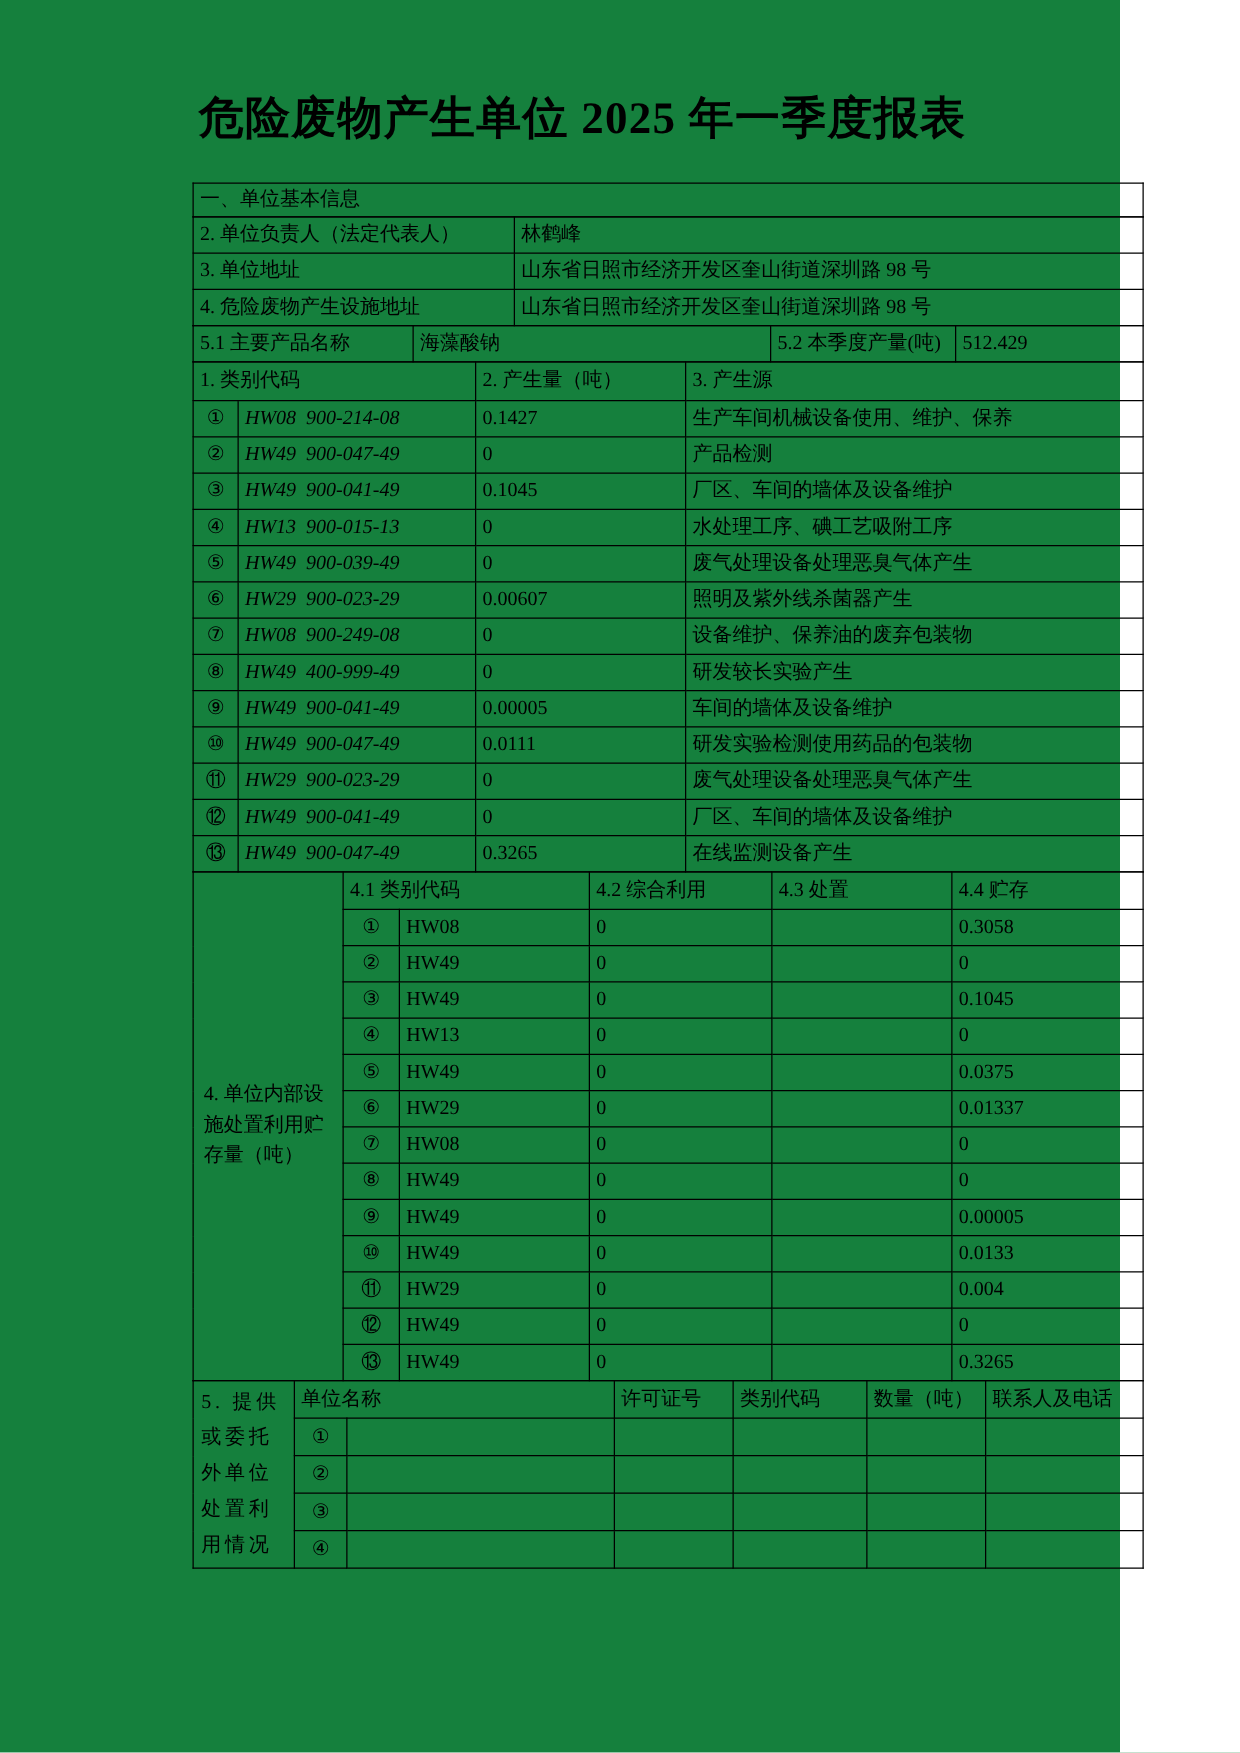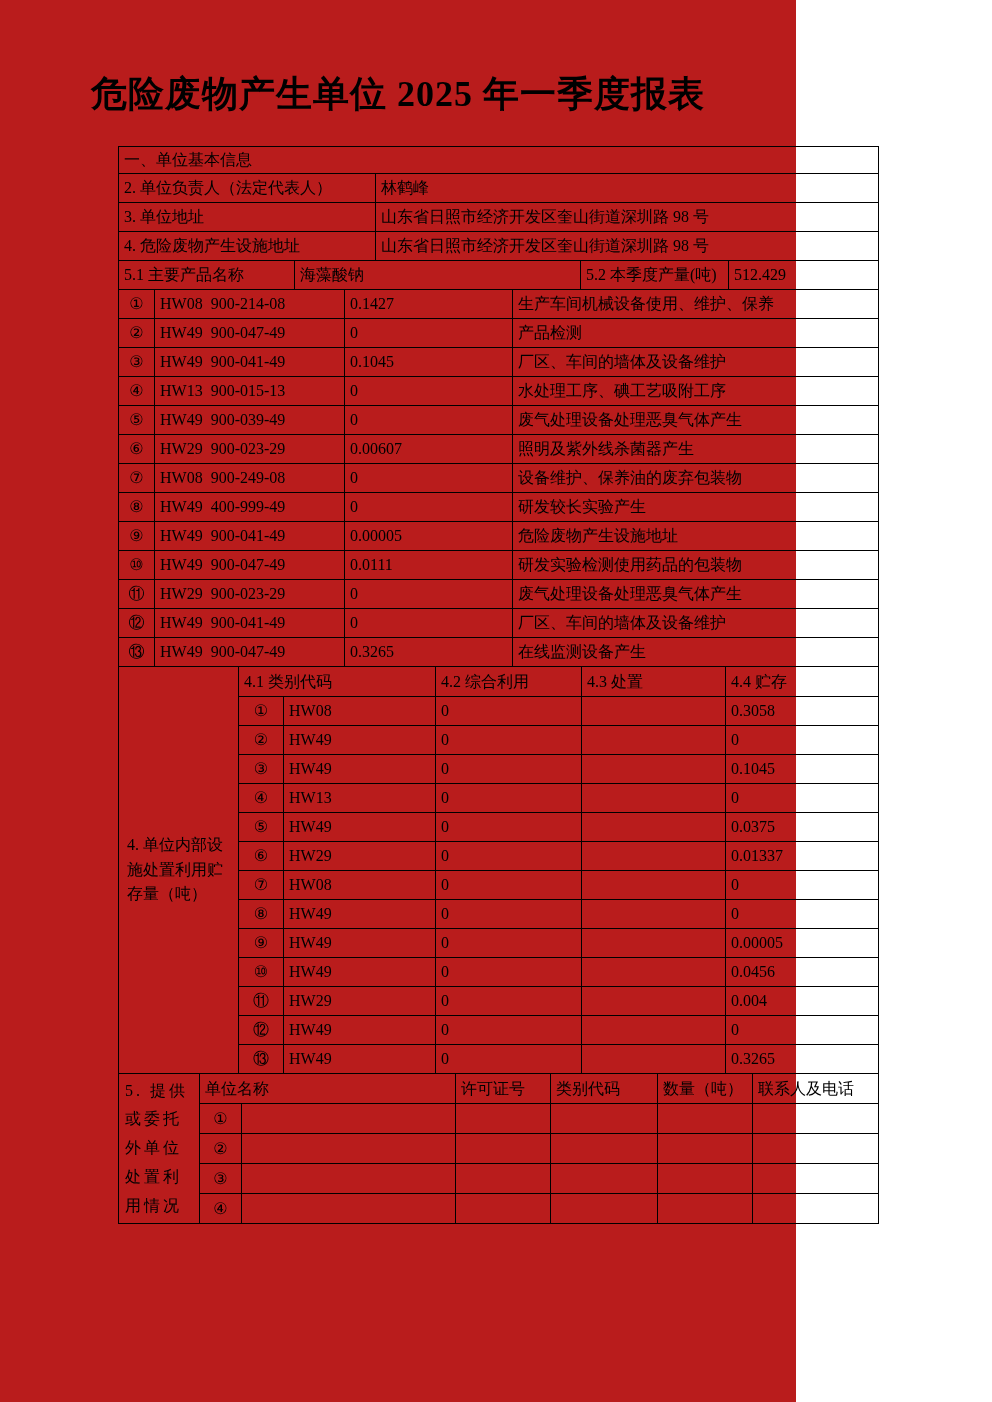--- a/index.html
+++ b/index.html
@@ -2,39 +2,39 @@
 <html><head>
 <meta charset="utf-8">
 <style>
   * { margin:0; padding:0; box-sizing:border-box; }
   html,body { background:#fff; }
   body {
     width:992px; height:1402px;
     font-family:"Liberation Serif","DejaVu Serif",serif;
     color:#000; position:relative; overflow:hidden;
   }
-  .page { width:796px; height:1402px; background:#b91c1c; }
+  .page { width:896px; height:1402px; background:#15803d;padding-left:36px; }
   .title {
     padding-top:70px; text-align:center;
     font-size:36px; font-weight:bold; letter-spacing:1px;
     font-family:"Liberation Serif","DejaVu Serif",serif;
   }
   .doc { width:760px; margin:27px 0 0 118px; }
   table { border-collapse:collapse; table-layout:fixed; width:760px; }
   table + table { margin-top:-1px; }
   td {
     border:1px solid #000; font-size:16px; line-height:1.25;
     padding:0 5px; height:29px; vertical-align:middle; overflow:hidden;
     text-align:left;
   }
   .sechdr td { height:27px;font-family:Liberation Serif, serif; }
   .h31 td { height:31px; }
   .h30 { height:30px; }
   .num { text-align:center; padding:0 2px; font-size:16px; }
-  .code { white-space:pre; }
+  .code { white-space:pre;font-style:italic; }
   .s4label { padding:0 8px; line-height:1.55; }
   .s5label { padding:2px 6px; line-height:1.8; letter-spacing:3px;margin-left:40px; }
 </style>
 </head>
 <body>
 
 <div class="page">
 
   <div class="title">危险废物产生单位 2025 年一季度报表</div>
 
@@ -91,20 +91,25 @@
 
 
     <table>
       <colgroup>
           <col style="width:36px">
           <col style="width:190px">
           <col style="width:168px">
           <col style="width:366px">
         </colgroup>
       <tbody>
+          <tr class="h31">
+        <td colspan="2">1. 类别代码</td>
+        <td>2. 产生量（吨）</td>
+        <td>3. 产生源</td>
+      </tr>
       <tr>
         <td class="num">①</td>
         <td class="code">HW08  900-214-08</td>
         <td>0.1427</td>
         <td>生产车间机械设备使用、维护、保养</td>
       </tr>
           <tr>
         <td class="num">②</td>
         <td class="code">HW49  900-047-49</td>
         <td>0</td>
@@ -143,21 +148,21 @@
           <tr>
         <td class="num">⑧</td>
         <td class="code">HW49  400-999-49</td>
         <td>0</td>
         <td>研发较长实验产生</td>
       </tr>
           <tr>
         <td class="num">⑨</td>
         <td class="code">HW49  900-041-49</td>
         <td>0.00005</td>
-        <td>危险废物产生设施地址</td>
+        <td>车间的墙体及设备维护</td>
       </tr>
           <tr>
         <td class="num">⑩</td>
         <td class="code">HW49  900-047-49</td>
         <td>0.0111</td>
         <td>研发实验检测使用药品的包装物</td>
       </tr>
           <tr>
         <td class="num">⑪</td>
         <td class="code">HW29  900-023-29</td>
@@ -257,21 +262,21 @@
         <td>HW49</td>
         <td>0</td>
         <td></td>
         <td>0.00005</td>
       </tr>
           <tr>
         <td class="num">⑩</td>
         <td>HW49</td>
         <td>0</td>
         <td></td>
-        <td>0.0456</td>
+        <td>0.0133</td>
       </tr>
           <tr>
         <td class="num">⑪</td>
         <td>HW29</td>
         <td>0</td>
         <td></td>
         <td>0.004</td>
       </tr>
           <tr>
         <td class="num">⑫</td>

